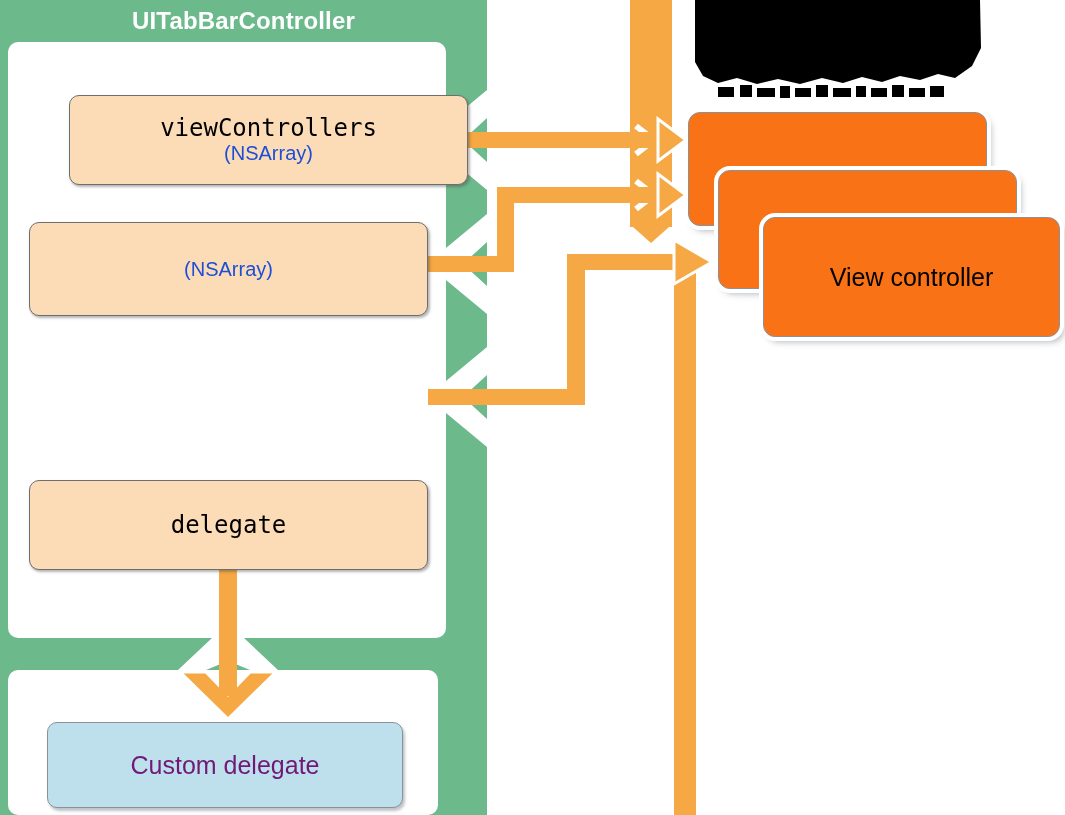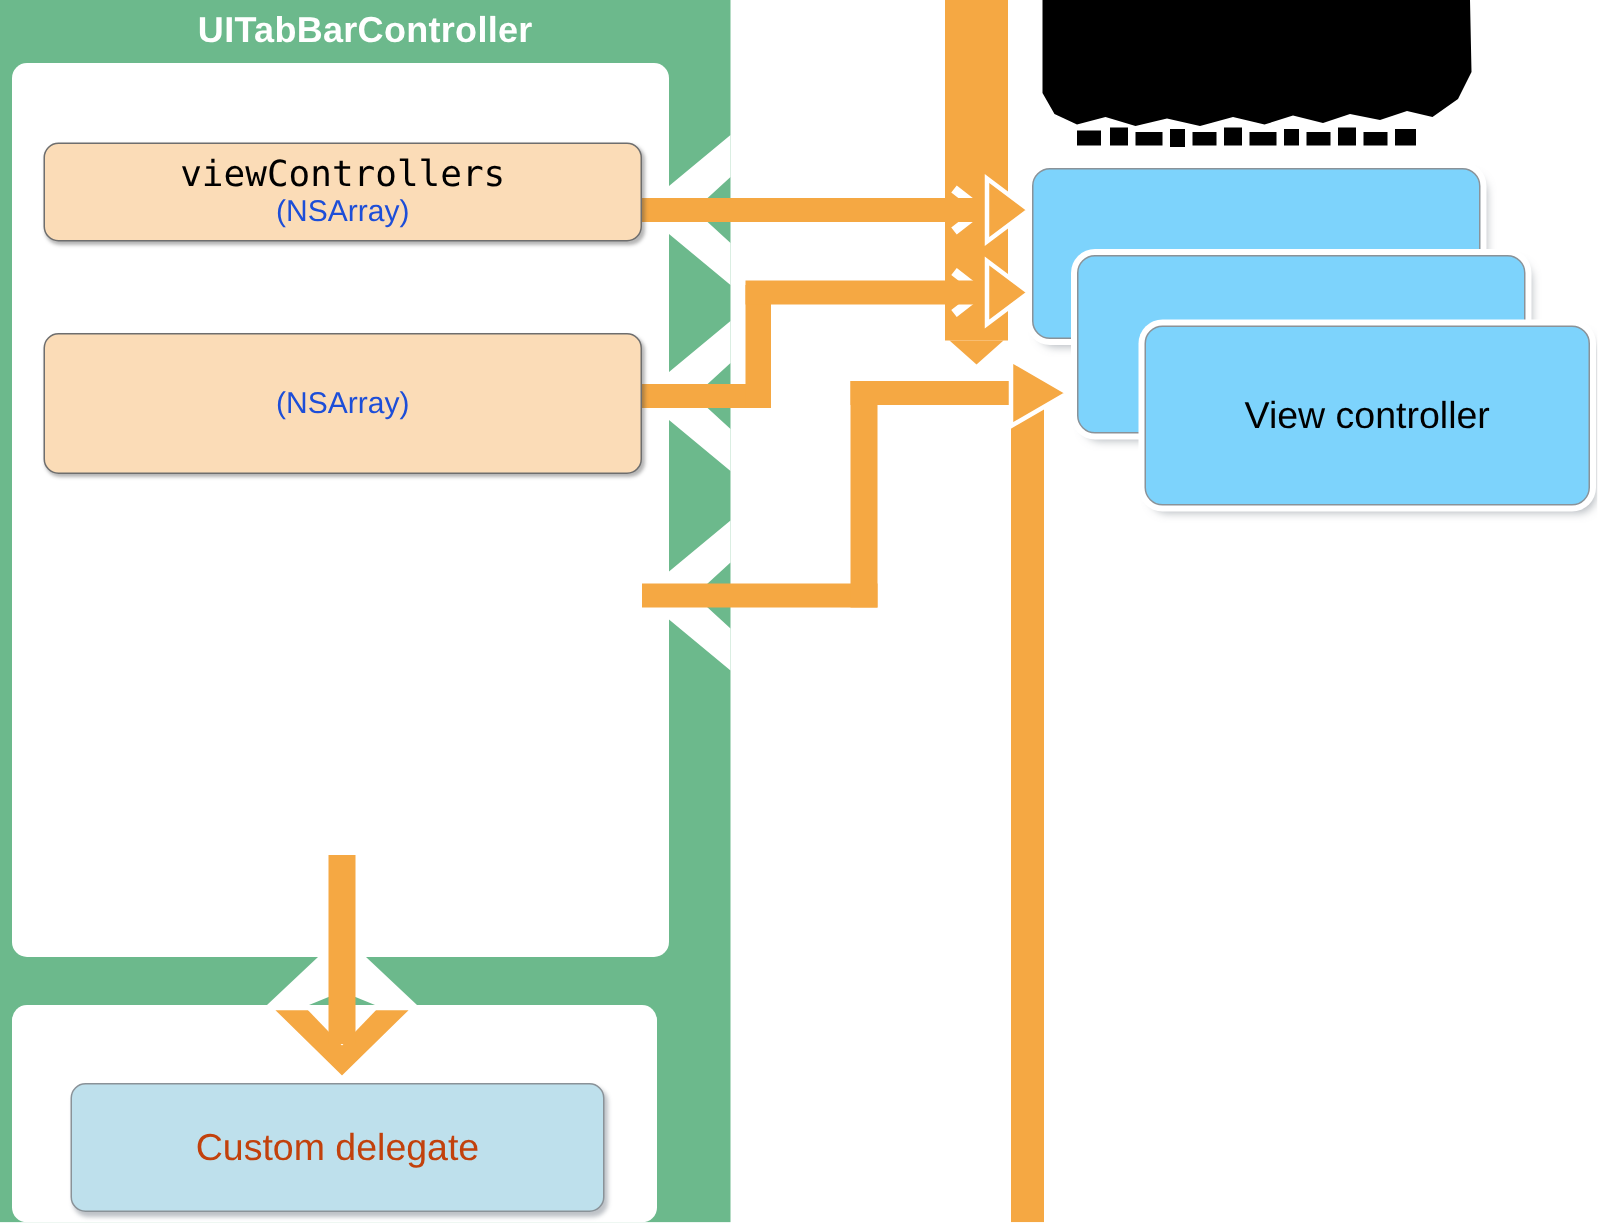--- a/index.html
+++ b/index.html
@@ -20,43 +20,43 @@
   
   .prop-box{
     position:absolute;left:29px;width:399px;background:#FBDCB7;
     border:1.5px solid #6e6e6e;border-radius:10px;
     box-shadow:1.5px 2px 2.5px rgba(70,70,70,.4);
     display:flex;flex-direction:column;align-items:center;justify-content:center;
     z-index:6;box-sizing:border-box;
   }
   .prop-name{font-family:"DejaVu Sans Mono",monospace;font-size:24px;color:#000;line-height:1.1;white-space:nowrap;}
   .prop-type{font-size:20px;color:#1d4ed8;line-height:1.2;}
-  .box-1{top:95px;height:66px;}
+  .box-1{top:95px;height:90px;margin-left:40px;}
   .box-2{top:222px;height:94px;}
   .box-3{top:352px;height:90px;}
   .box-4{top:480px;height:90px;}
 
   
   .card{
-    position:absolute;background:#7dd3fc;border:1.5px solid #8A9298;border-radius:12px;
+    position:absolute;background:#f97316;border:1.5px solid #8A9298;border-radius:12px;
     box-shadow:0 0 0 4px #fff, 4px 5px 6px rgba(110,120,130,.5);
     display:flex;align-items:center;justify-content:center;box-sizing:border-box;
   }
   .card-1{left:688px;top:112px;width:299px;height:114px;z-index:6;}
   .card-2{left:718px;top:170px;width:299px;height:119px;z-index:7;}
   .card-3{left:763px;top:217px;width:297px;height:120px;z-index:8;}
   .card-label{font-size:25px;color:#000;}
 
   .delegate-box{
     position:absolute;left:47px;top:722px;width:356px;height:86px;
     background:#BEE0EC;border:1.5px solid #8A9298;border-radius:10px;
     box-shadow:2px 3px 3px rgba(110,120,130,.45);
     display:flex;align-items:center;justify-content:center;z-index:6;box-sizing:border-box;
   }
-  .delegate-box span{font-size:25px;color:#c2410c;}
+  .delegate-box span{font-size:25px;color:#701a75;}
 
   .arrows-layer{position:absolute;left:0;top:0;z-index:5;pointer-events:none;}
   .blob-layer{position:absolute;left:0;top:0;z-index:9;pointer-events:none;}
 </style>
 </head>
 <body>
 
 <div class="canvas">
 
   <div class="green-frame"></div>
@@ -108,20 +108,23 @@
     </g>
   </svg>
 
   <div class="prop-box box-1">
     <span class="prop-name">viewControllers</span>
     <span class="prop-type">(NSArray)</span>
   </div>
   <div class="prop-box box-2">
     <span class="prop-type">(NSArray)</span>
   </div>
+  <div class="prop-box box-4">
+    <span class="prop-name">delegate</span>
+  </div>
 
   <div class="card card-1"></div>
   <div class="card card-2"></div>
   <div class="card card-3">
     <span class="card-label">View controller</span>
   </div>
 
   <div class="delegate-box">
     <span>Custom delegate</span>
   </div>

